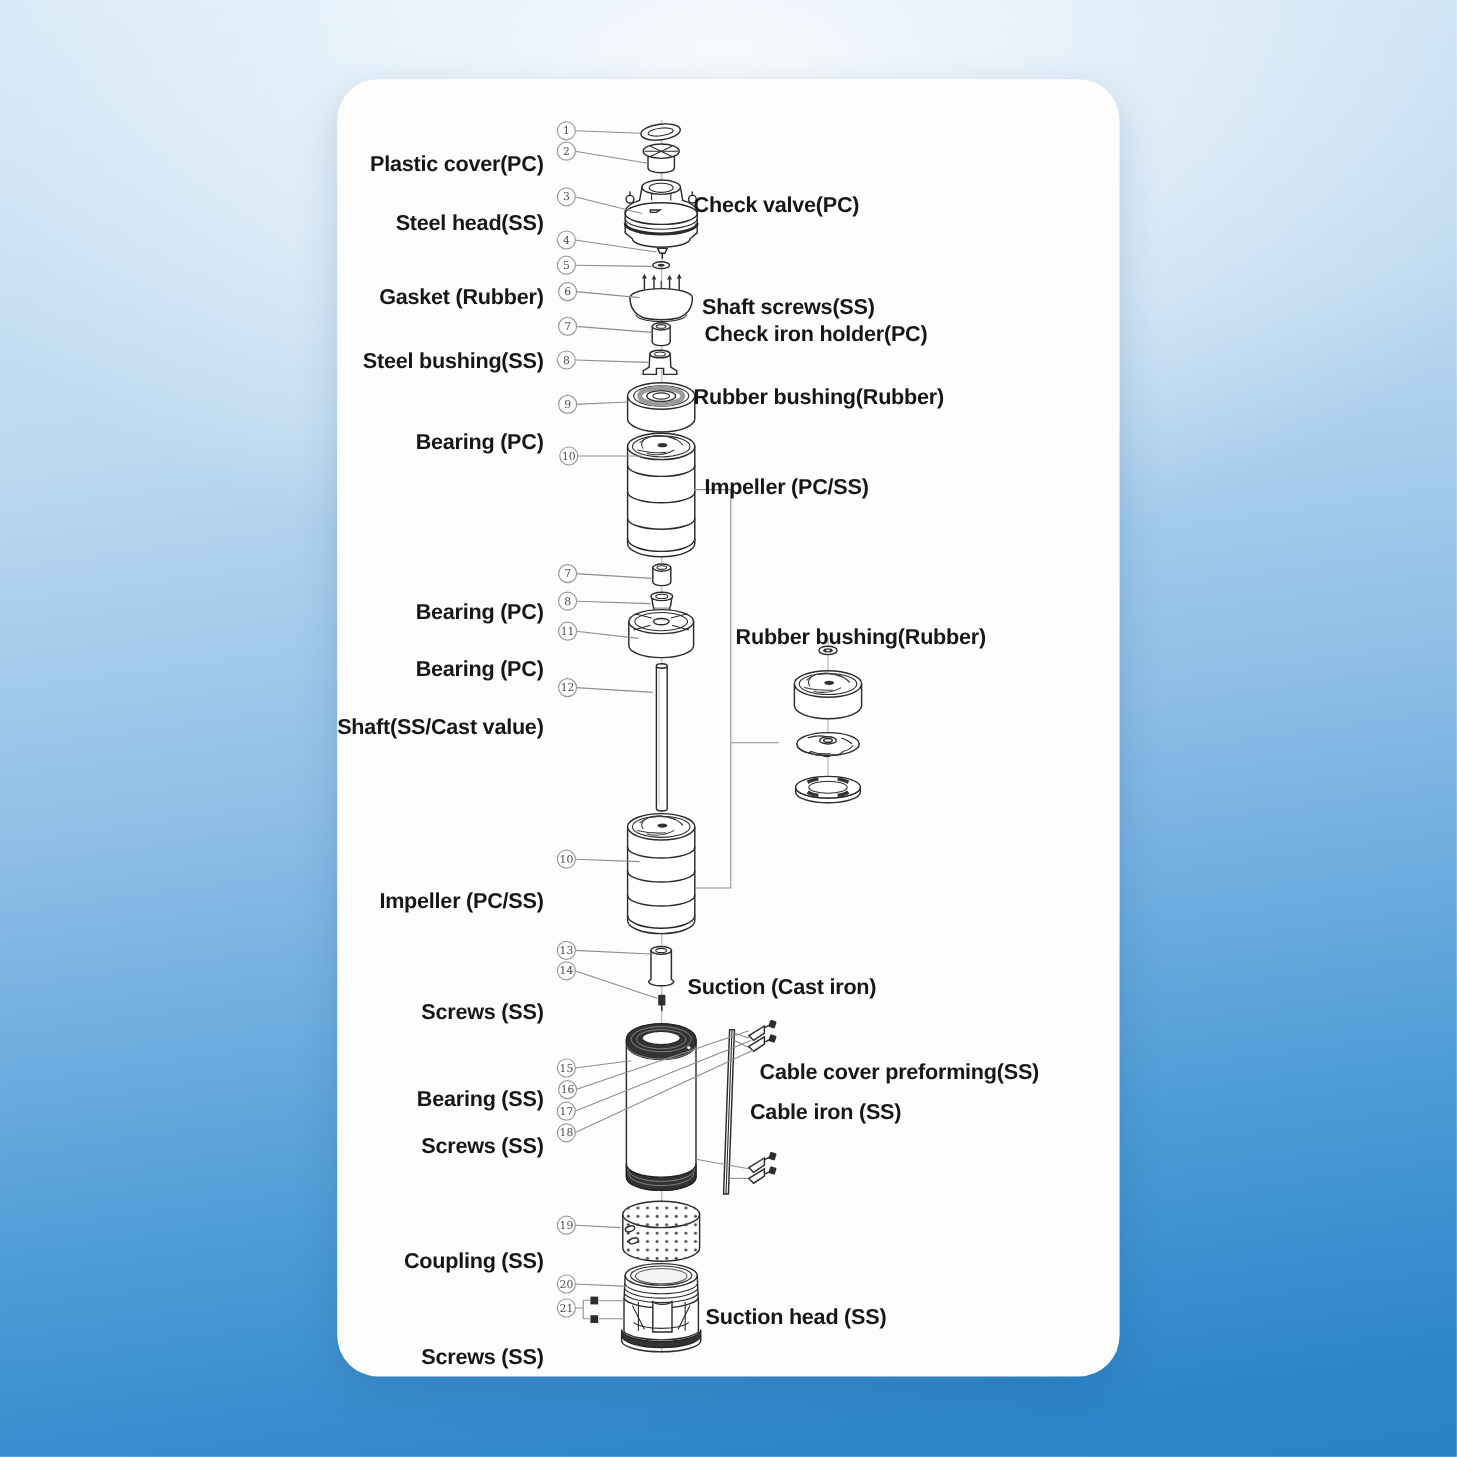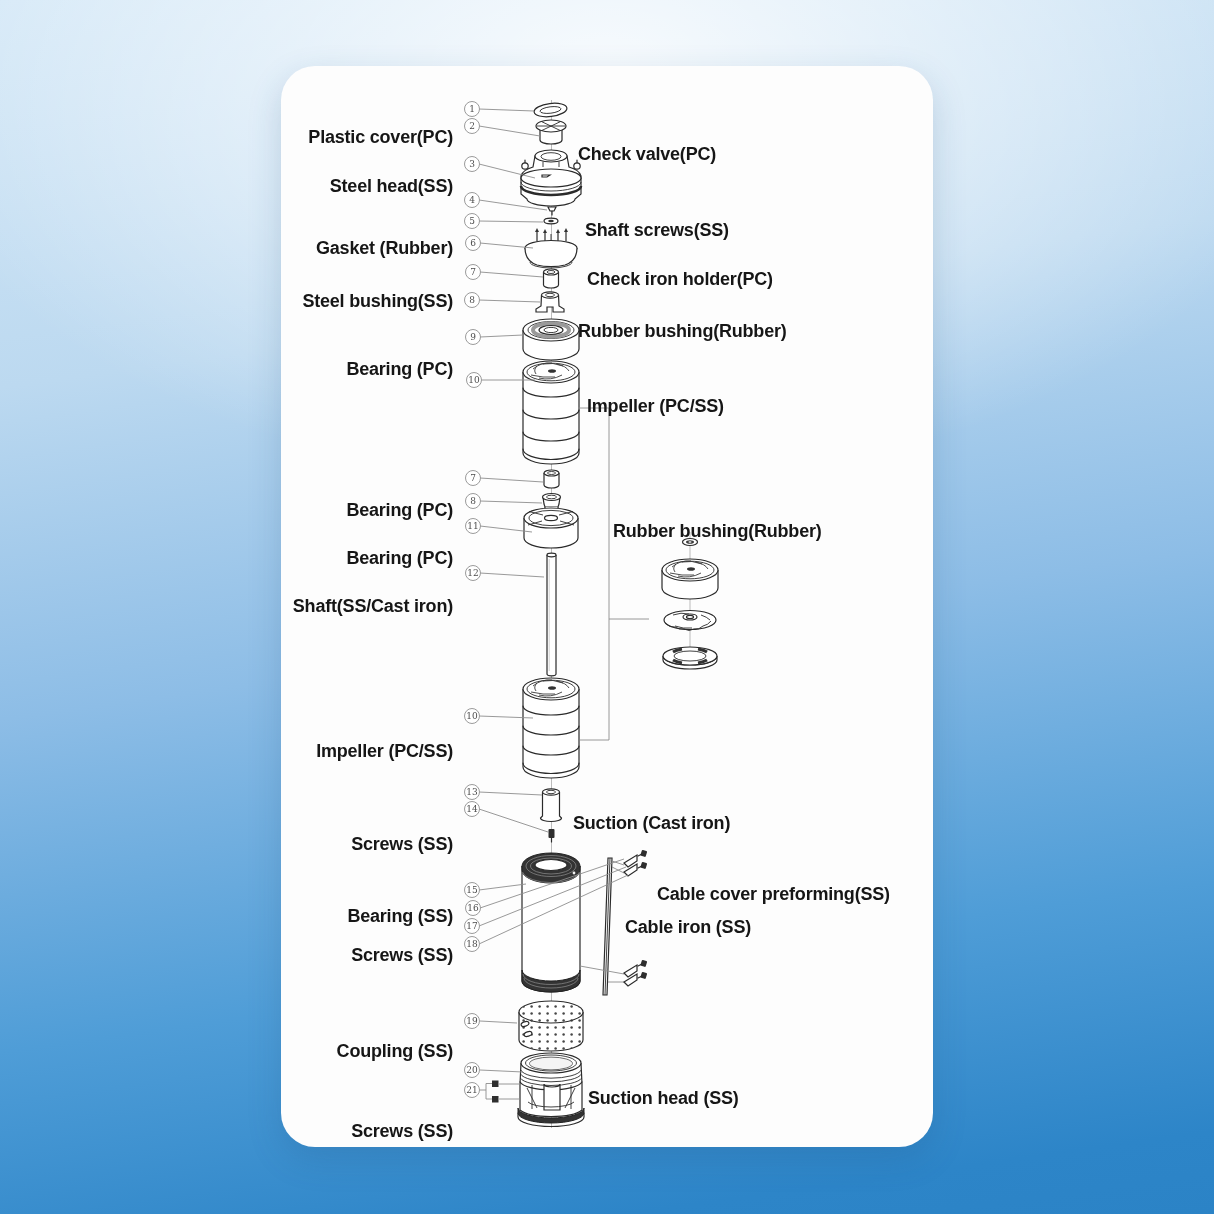--- a/index.html
+++ b/index.html
@@ -384,32 +384,32 @@
       </g>
     </svg>
 
     <div class="lbl l" style="right:480px;top:39px">Plastic cover(PC)</div>
     <div class="lbl l" style="right:480px;top:88px">Steel head(SS)</div>
     <div class="lbl l" style="right:480px;top:150px">Gasket (Rubber)</div>
     <div class="lbl l" style="right:480px;top:203px">Steel bushing(SS)</div>
     <div class="lbl l" style="right:480px;top:271px">Bearing (PC)</div>
     <div class="lbl l" style="right:480px;top:412px">Bearing (PC)</div>
     <div class="lbl l" style="right:480px;top:460px">Bearing (PC)</div>
-    <div class="lbl l" style="right:480px;top:508px">Shaft(SS/Cast iron)</div>
+    <div class="lbl l" style="right:480px;top:508px">Shaft(SS/Cast value)</div>
     <div class="lbl l" style="right:480px;top:653px">Impeller (PC/SS)</div>
     <div class="lbl l" style="right:480px;top:746px">Screws (SS)</div>
     <div class="lbl l" style="right:480px;top:818px">Bearing (SS)</div>
     <div class="lbl l" style="right:480px;top:857px">Screws (SS)</div>
     <div class="lbl l" style="right:480px;top:953px">Coupling (SS)</div>
     <div class="lbl l" style="right:480px;top:1033px">Screws (SS)</div>
 
-    <div class="lbl" style="left:297px;top:56px">Check valve(PC)</div>
-    <div class="lbl" style="left:304px;top:132px">Shaft screws(SS)</div>
+    <div class="lbl" style="left:297px;top:73px">Check valve(PC)</div>
+    <div class="lbl" style="left:304px;top:158px">Shaft screws(SS)</div>
     <div class="lbl" style="left:306px;top:181px">Check iron holder(PC)</div>
     <div class="lbl" style="left:297px;top:233px">Rubber bushing(Rubber)</div>
     <div class="lbl" style="left:306px;top:308px">Impeller (PC/SS)</div>
     <div class="lbl" style="left:332px;top:433px">Rubber bushing(Rubber)</div>
     <div class="lbl" style="left:292px;top:725px">Suction (Cast iron)</div>
-    <div class="lbl" style="left:376px;top:796px">Cable cover preforming(SS)</div>
+    <div class="lbl" style="left:352px;top:796px">Cable cover preforming(SS)</div>
     <div class="lbl" style="left:344px;top:829px">Cable iron (SS)</div>
     <div class="lbl" style="left:307px;top:1000px">Suction head (SS)</div>
   </div>
 </div>
 
 </body></html>

